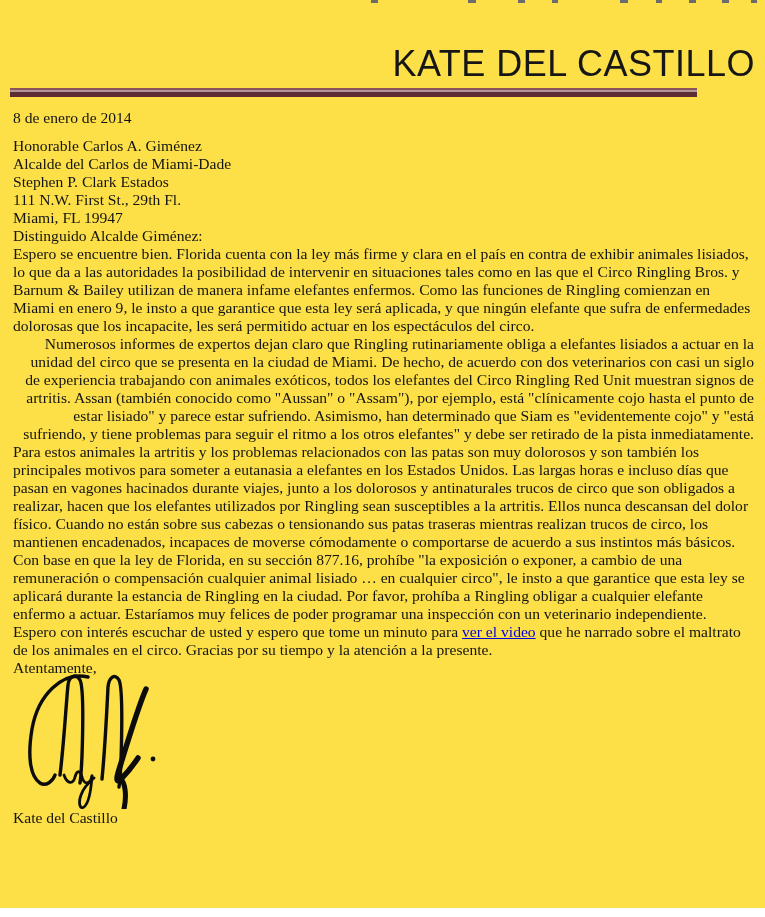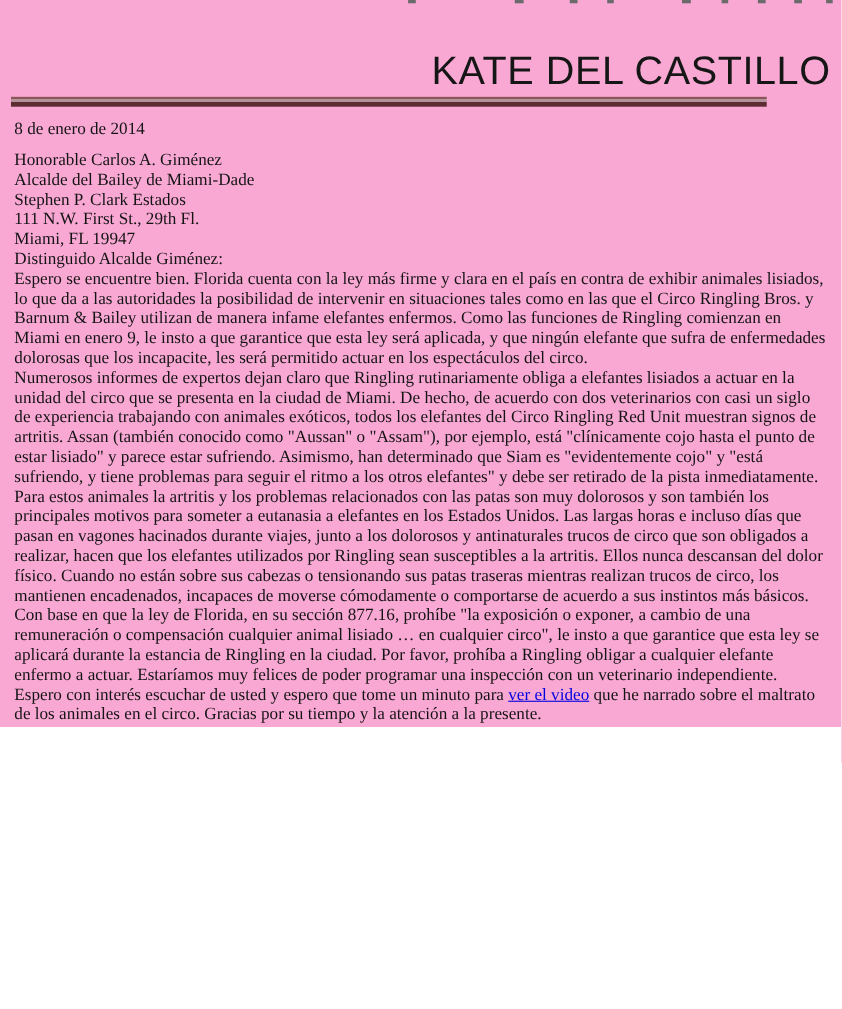--- a/index.html
+++ b/index.html
@@ -1,20 +1,20 @@
 <!DOCTYPE html>
 <html><head>
 <meta charset="utf-8">
 <style>
   html,body { margin:0; padding:0; background:#ffffff; }
   .page {
     position: relative;
     width: 765px;
-    height: 661px;
-    background: #f9a8d4;
+    height: 908px;
+    background: #fde047;
     font-family: "Liberation Serif", serif;
     color: #141414;
     overflow: hidden;
   }
   
   .artifacts { position:absolute; top:0; left:0; width:100%; height:6px; }
   .artifacts span { position:absolute; top:0; height:3px; background:#6b6b6b; }
 
   .letterhead { padding-top: 46px; }
   .letterhead-name {
@@ -41,21 +41,21 @@
     padding: 12px 11px 0 13px;
     font-size: 15.6px;
     line-height: 18px;
     max-width: 741px;
   }
   .body p, .body .address div { margin: 0; }
   .date        { margin-top: 21px; }
   .address     { margin-top: 10px; }
   .salutation  { margin-top: 7px; }
   .p1 { margin-top: 12px; }
-  .p2 { margin-top: 11px; }
+  .p2 { margin-top: 11px; text-align: right; }
   .p3 { margin-top: 4px; }
   .p4 { margin-top: 10px; }
   .p5 { margin-top: 10px; }
   .valediction { margin-top: 14px; }
   a.video-link { color: #0000e0; text-decoration: underline; cursor: pointer; }
 
   .signature { margin: -6px 0 0 9px; height: 138px; }
   .signature svg { display:block; }
   .signer-name { margin-top: 0px; }
 </style>
@@ -80,21 +80,21 @@
     <div class="letterhead-name">KATE DEL CASTILLO</div>
     <div class="rule"></div>
   </header>
 
   <main class="body">
 
     <p class="date">8 de enero de 2014</p>
 
     <div class="address">
       <div>Honorable Carlos A. Giménez</div>
-      <div>Alcalde del Bailey de Miami-Dade</div>
+      <div>Alcalde del Carlos de Miami-Dade</div>
       <div>Stephen P. Clark Estados</div>
       <div>111 N.W. First St., 29th Fl.</div>
       <div>Miami, FL 19947</div>
     </div>
 
     <p class="salutation">Distinguido Alcalde Giménez:</p>
 
     <p class="p1">Espero se encuentre bien. Florida cuenta con la ley más firme y clara en el país en contra de exhibir animales lisiados, lo que da a las autoridades la posibilidad de intervenir en situaciones tales como en las que el Circo Ringling Bros. y Barnum &amp; Bailey utilizan de manera infame elefantes enfermos. Como las funciones de Ringling comienzan en Miami en enero 9, le insto a que garantice que esta ley será aplicada, y que ningún elefante que sufra de enfermedades dolorosas que los incapacite, les será permitido actuar en los espectáculos del circo.</p>
     <p class="p2">Numerosos informes de expertos dejan claro que Ringling rutinariamente obliga a elefantes lisiados a actuar en la unidad del circo que se presenta en la ciudad de Miami. De hecho, de acuerdo con dos veterinarios con casi un siglo de experiencia trabajando con animales exóticos, todos los elefantes del Circo Ringling Red Unit muestran signos de artritis. Assan (también conocido como "Aussan" o "Assam"), por ejemplo, está "clínicamente cojo hasta el punto de estar lisiado" y parece estar sufriendo. Asimismo, han determinado que Siam es "evidentemente cojo" y "está sufriendo, y tiene problemas para seguir el ritmo a los otros elefantes" y debe ser retirado de la pista inmediatamente.</p>
     <p class="p3">Para estos animales la artritis y los problemas relacionados con las patas son muy dolorosos y son también los principales motivos para someter a eutanasia a elefantes en los Estados Unidos. Las largas horas e incluso días que pasan en vagones hacinados durante viajes, junto a los dolorosos y antinaturales trucos de circo que son obligados a realizar, hacen que los elefantes utilizados por Ringling sean susceptibles a la artritis. Ellos nunca descansan del dolor físico. Cuando no están sobre sus cabezas o tensionando sus patas traseras mientras realizan trucos de circo, los mantienen encadenados, incapaces de moverse cómodamente o comportarse de acuerdo a sus instintos más básicos.</p>

